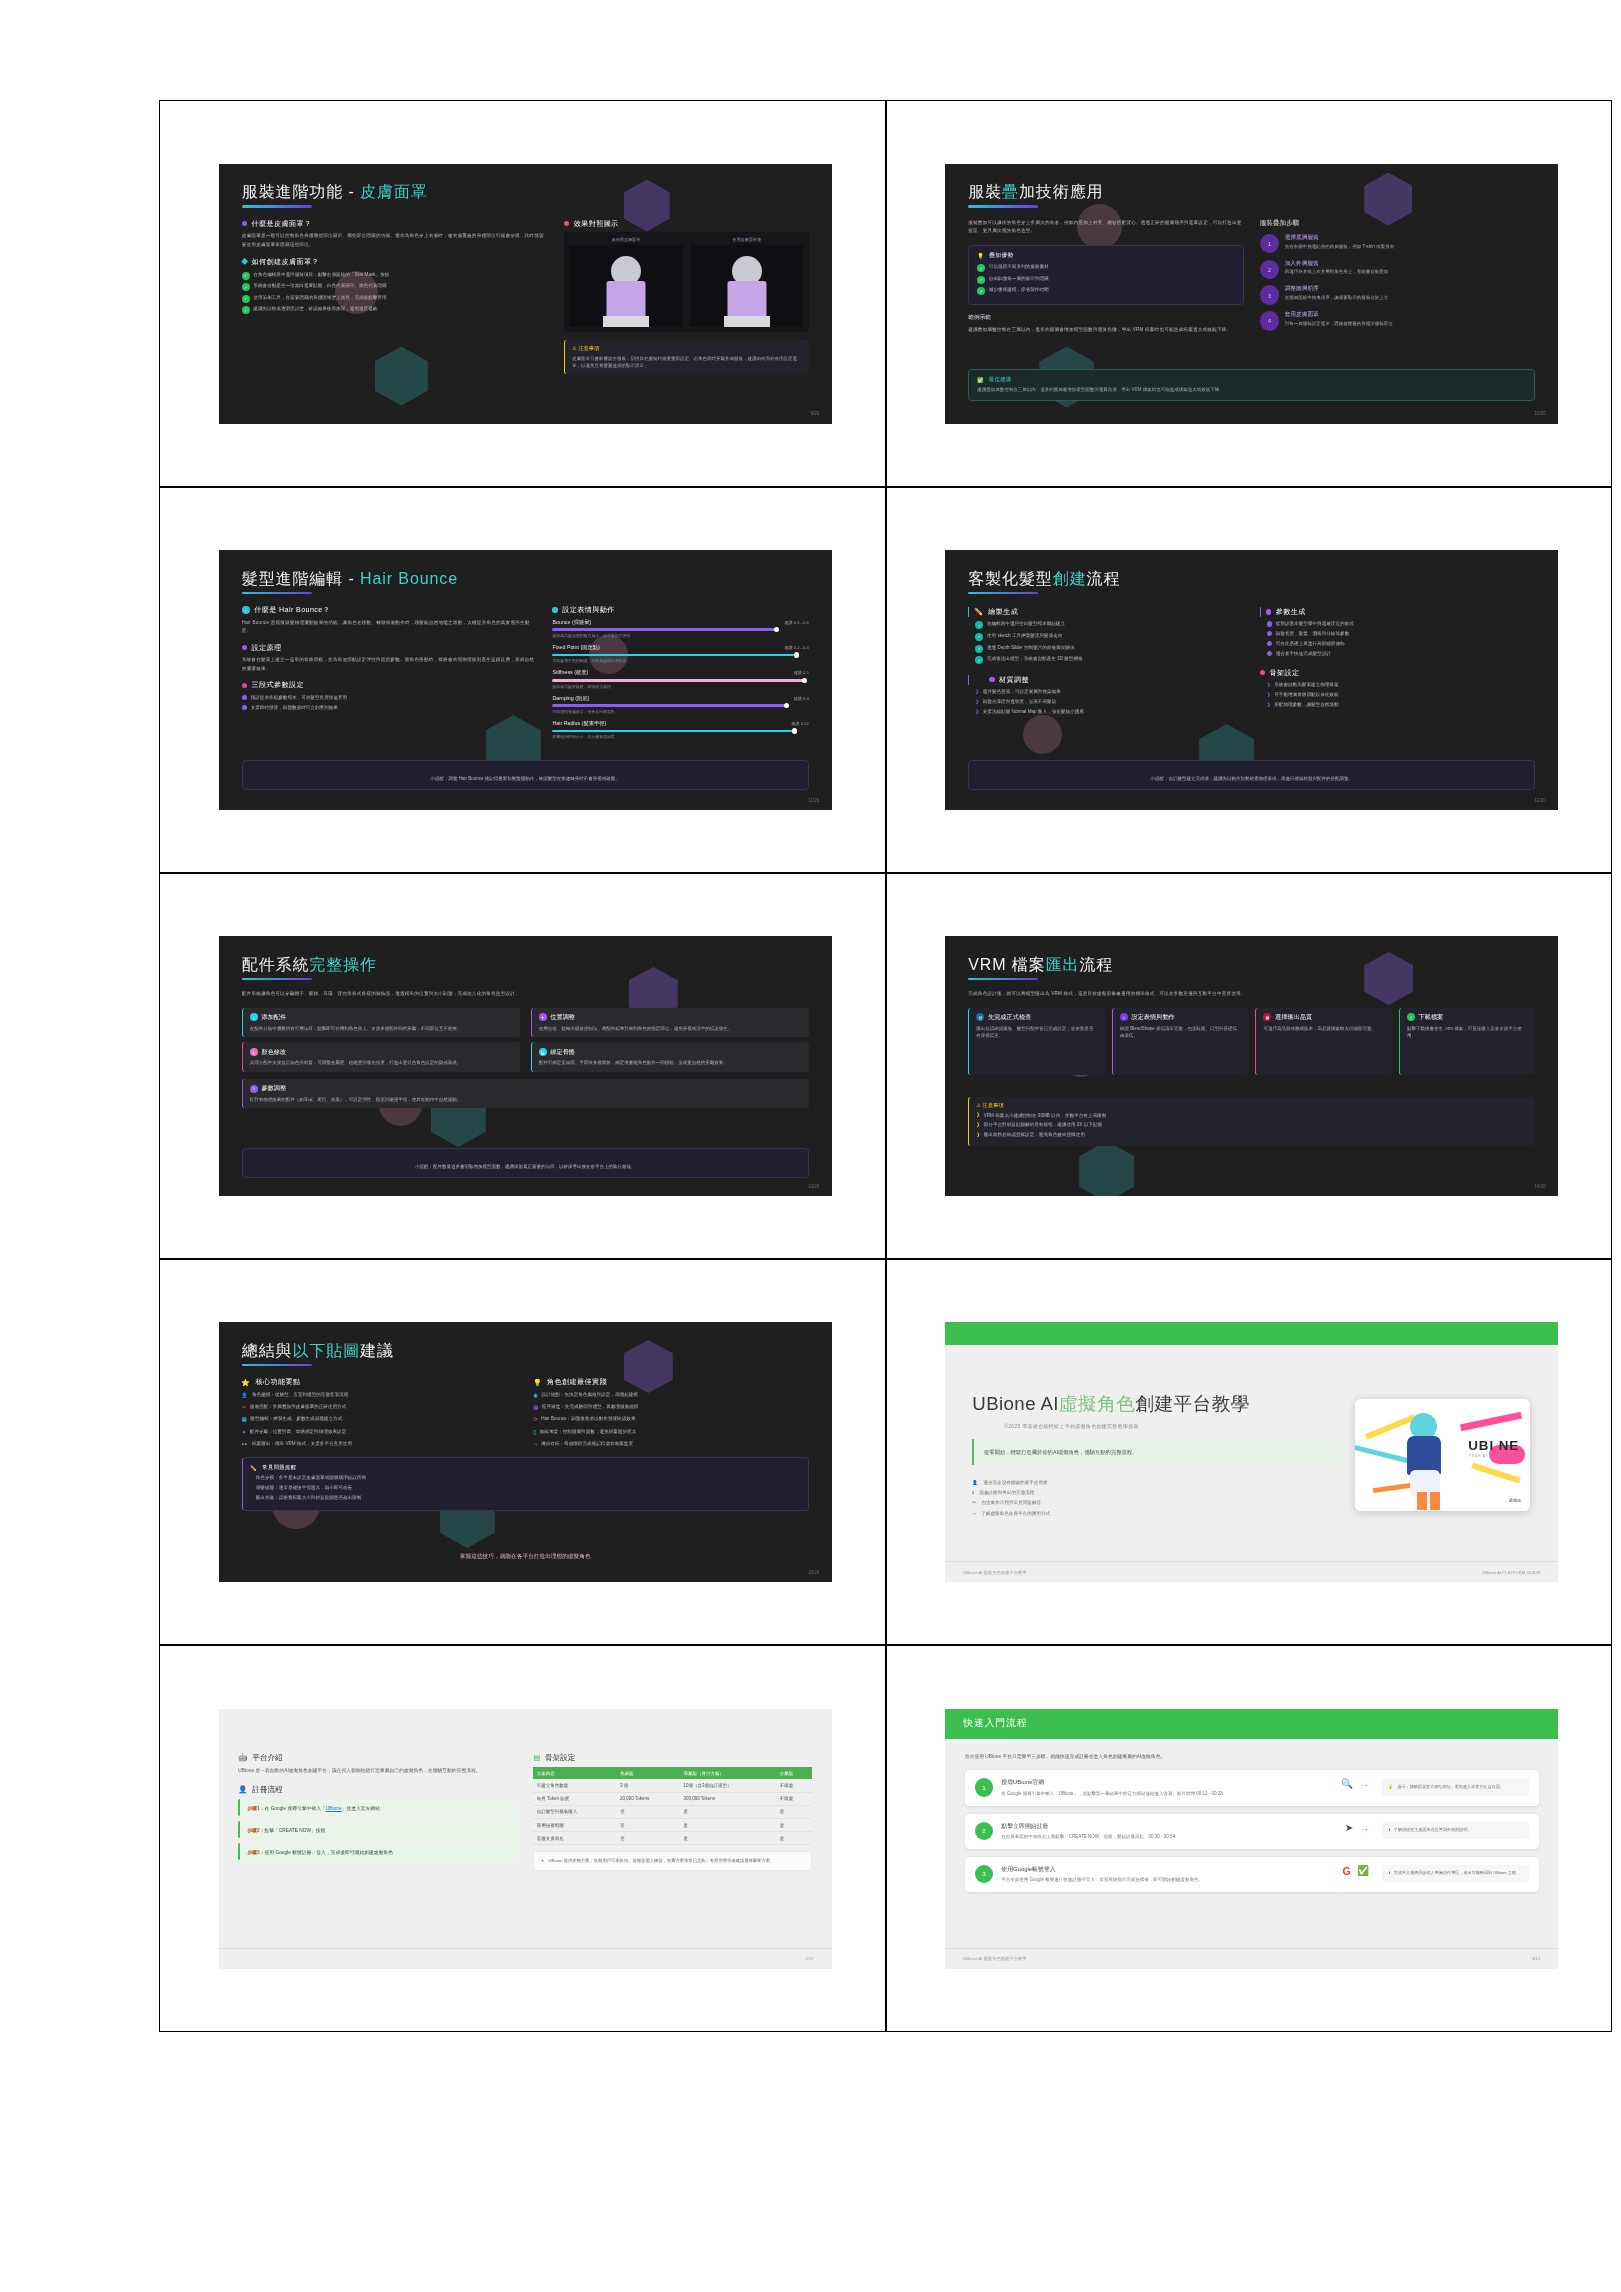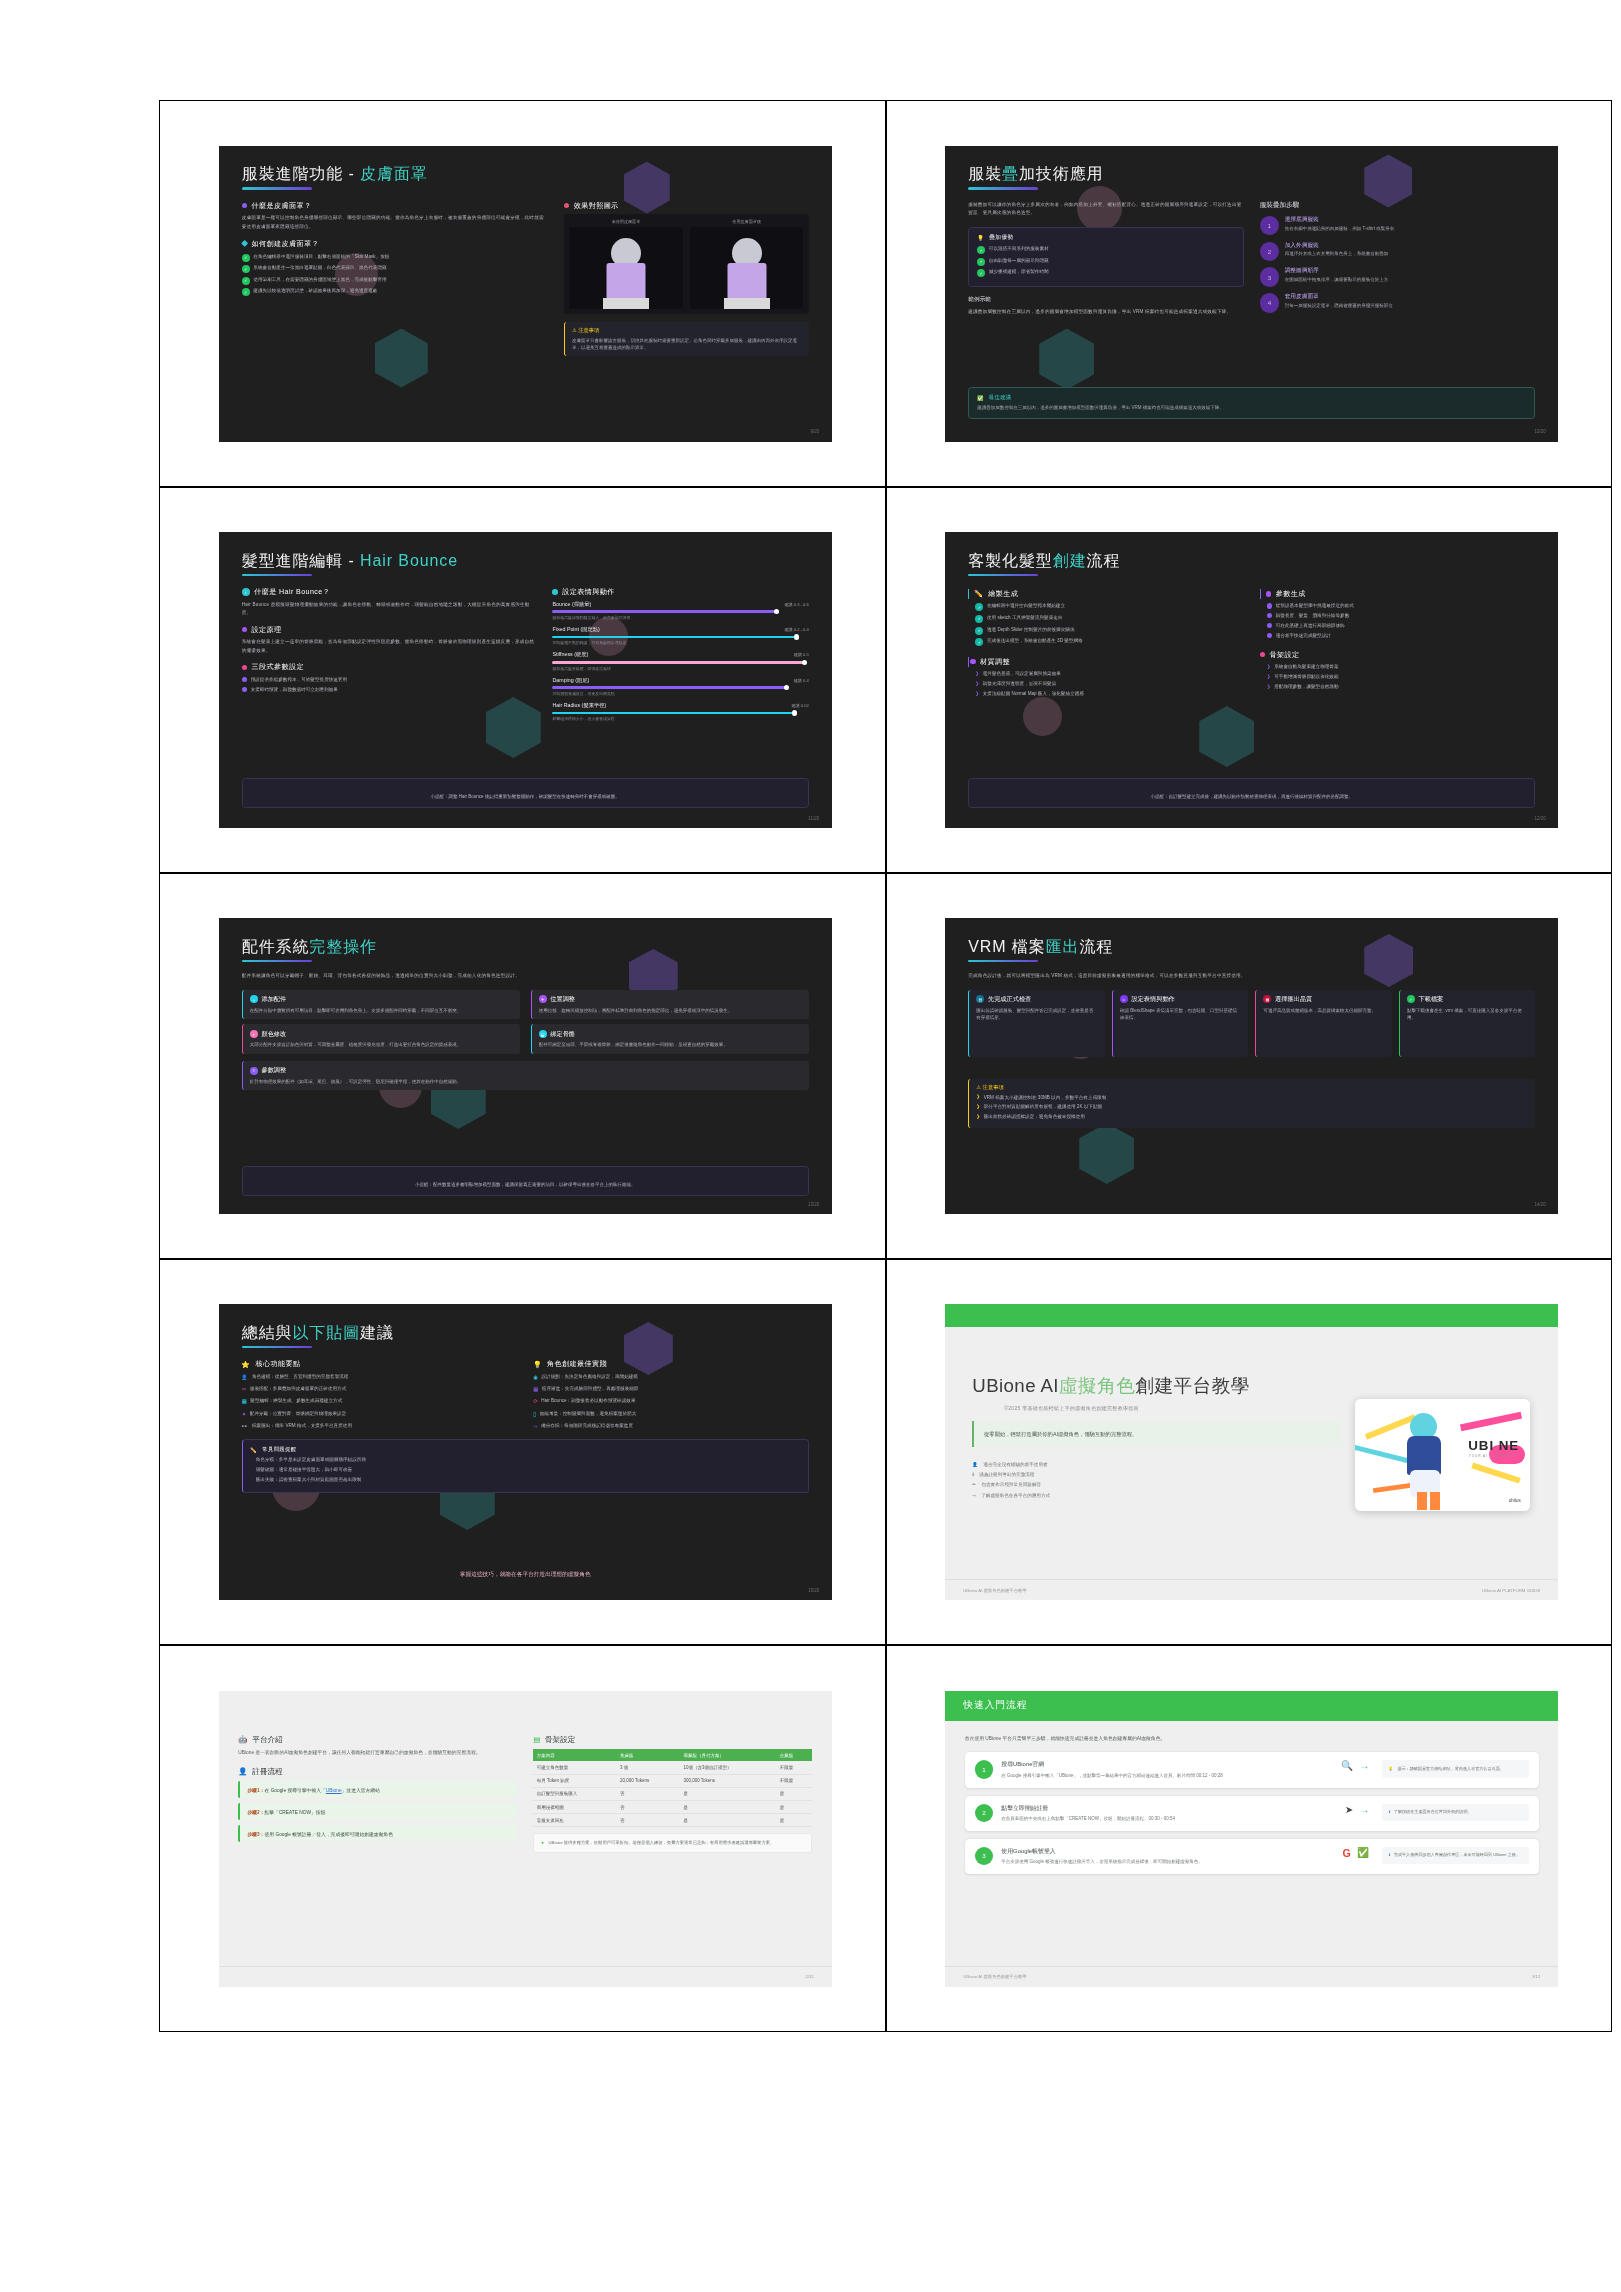--- a/index.html
+++ b/index.html
@@ -15,21 +15,21 @@
     position:absolute;left:159px;top:100px;width:1453px;height:1932px;
     border:1.8px solid #000;box-sizing:border-box;
     display:grid;grid-template-columns:1fr 1fr;grid-template-rows:repeat(5,1fr);
   }
   .cell{border:0.9px solid #000;box-sizing:border-box;display:flex;align-items:center;justify-content:center;padding:9px;}
   .cell:nth-child(odd){border-left:none;}
   .cell:nth-child(even){border-right:none;}
   .cell:nth-child(-n+2){border-top:none;}
   .cell:nth-last-child(-n+2){border-bottom:none;}
 
-  .slide{position:relative;width:613px;height:296px;overflow:hidden;margin-left:6px;}
+  .slide{position:relative;width:613px;height:260px;overflow:hidden;margin-left:6px;}
 
   
   .dark{background:#1f1f1f;color:#e8e8ea;}
   .dark .inner{position:absolute;inset:0;padding:19.6px 23px;}
   .dk-title{font-size:16px;font-weight:400;letter-spacing:0.9px;color:#f2f2f4;line-height:1.1;}
   .dk-title .accent{color:#3fd2c7;}
   .dk-rule{width:70px;height:2.7px;margin-top:4.5px;border-radius:1.8px;
     background:linear-gradient(90deg,#2ec5d3 0%,#6b3fd4 100%);}
   .dk-body{font-size:4.6px;line-height:1.85;color:#b9b9c2;letter-spacing:0.2px;}
   .dk-h{font-size:7.1px;color:#ffffff;letter-spacing:0.4px;display:flex;align-items:center;gap:4.5px;margin-bottom:3.6px;}
@@ -425,21 +425,21 @@
                   </div>
                 <div class="li">
                     <span class="bul chip" style="background:#14b8a6;">✓</span>
                     <span class="tx">透過 Depth Slider 控制髮片的前後層次關係</span>
                   </div>
                 <div class="li">
                     <span class="bul chip" style="background:#14b8a6;">✓</span>
                     <span class="tx">完成後送出模型，系統會自動產生 3D 髮型網格</span>
                   </div>
               </div>
-              <div class="dk-h" style="margin-top:10.7px;border-left:1.8px solid #8b5cf6;padding-left:1px;">
+              <div class="dk-h" style="margin-top:10.7px;border-left:1.8px solid #8b5cf6;padding-left:20px;">
                 <span class="dot" style="background:#a855f7;"></span>
                   <span>材質調整</span>
               </div>
               <div style="padding-left:7.1px;">
                 <div class="li">
                     <span class="bul" style="color:#8b5cf6;font-size:4.5px;">❯</span>
                     <span class="tx">選擇髮色基底，可設定漸層與挑染效果</span>
                   </div>
                 <div class="li">
                     <span class="bul" style="color:#8b5cf6;font-size:4.5px;">❯</span>

